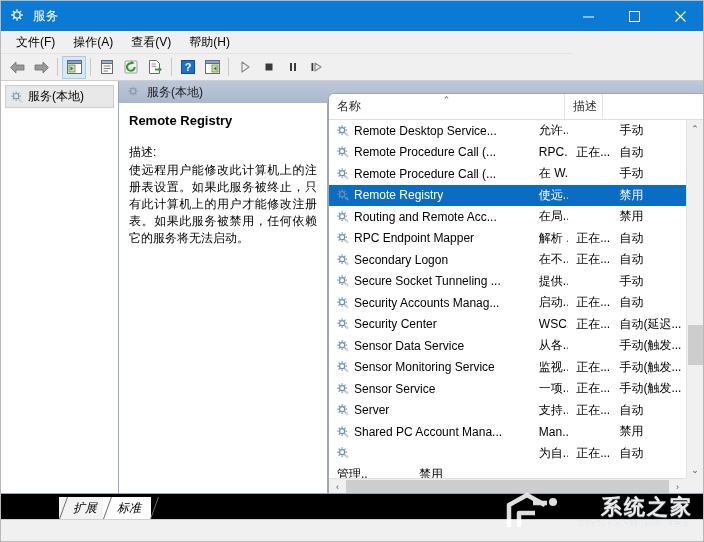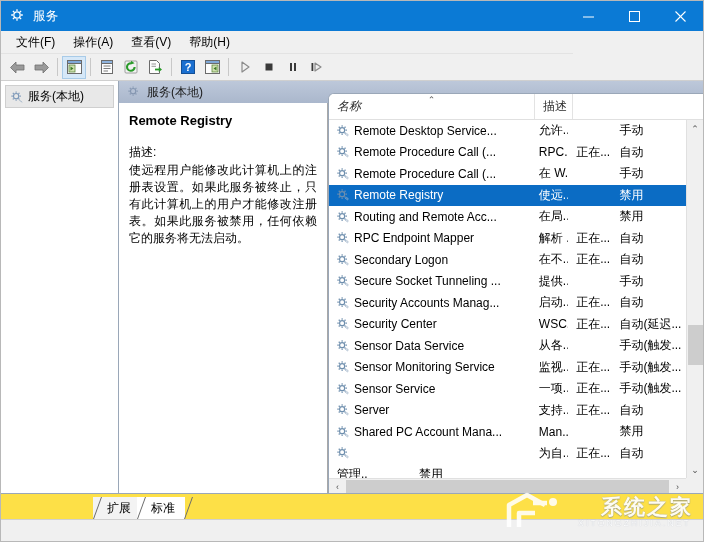--- a/index.html
+++ b/index.html
@@ -185,21 +185,21 @@
     position: relative;
     cursor: default;
     white-space: nowrap;
     overflow: hidden;
   }
   .col-h .sort-caret {
     position: absolute; left: 50%; top: 2px;
     transform: translateX(-50%);
     font-size: 9px; color: #5a5a5a; line-height: 1;
   }
-  .c-name { width: 206px; font-style: italic; }
+  .c-name { width: 236px; }
   .c-desc { width: 38px; }
   .c-stat { width: 44px; margin-top: 25px; }
   .c-type { width: 76px; border-right:1px solid #e3e3e3; }
   .c-pad  { flex: 1; border-right: none; }
 
   .list-body {
     position: absolute;
     left: 0; top: 26px; right: 17px; bottom: 17px;
     overflow: hidden;
     background: #fff;
@@ -257,24 +257,25 @@
   }
   .hs-corner {
     position: absolute; right: 0; bottom: 0;
     width: 17px; height: 17px; background: #f0f0f0;
   }
 
   
   .tabstrip {
     position: absolute; left: 0; bottom: 22px;
     width: 702px; height: 26px;
-    background: #fde047;
+    background: #000000;
     border-top: 1px solid #9aa7b8;
     display: flex; align-items: flex-end;
-    padding-left: 92px;
+    padding-left: 58px;
+    font-style: italic;
   }
   .mmc-tab {
     position: relative;
     height: 22px;
     padding: 0 10px 0 14px;
     display: flex; align-items: center;
     font-size: 12px; color: #000;
     background: #f3f3f3;
     cursor: default;
     margin-right: -4px;

